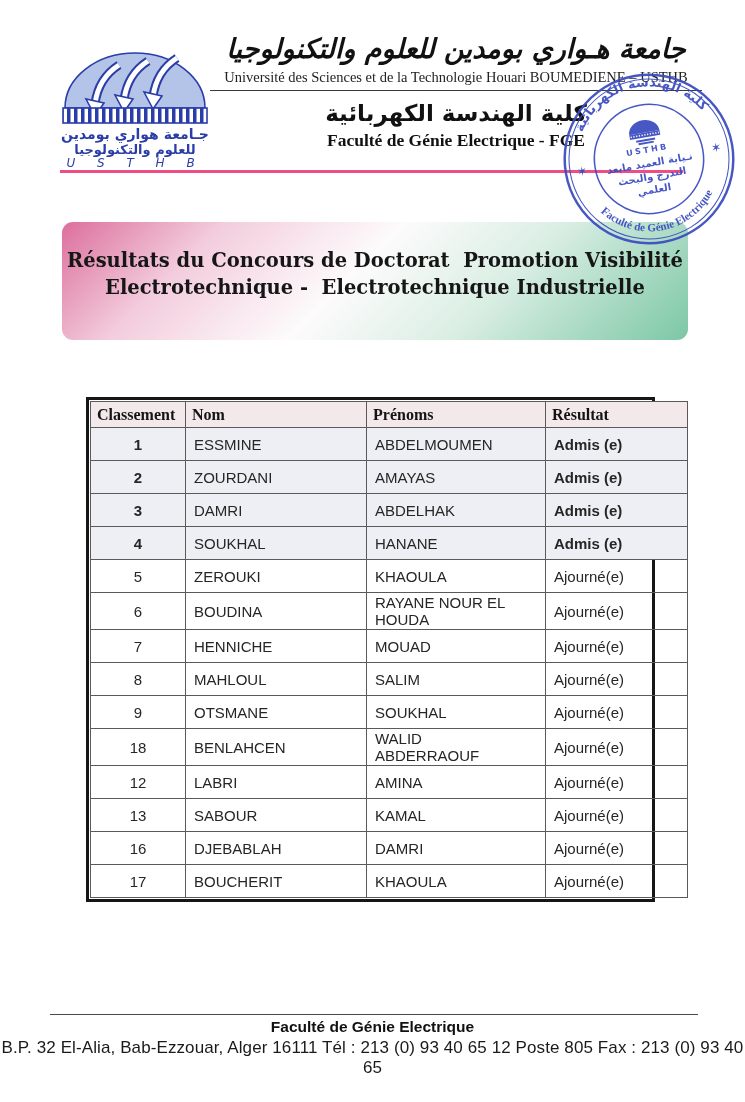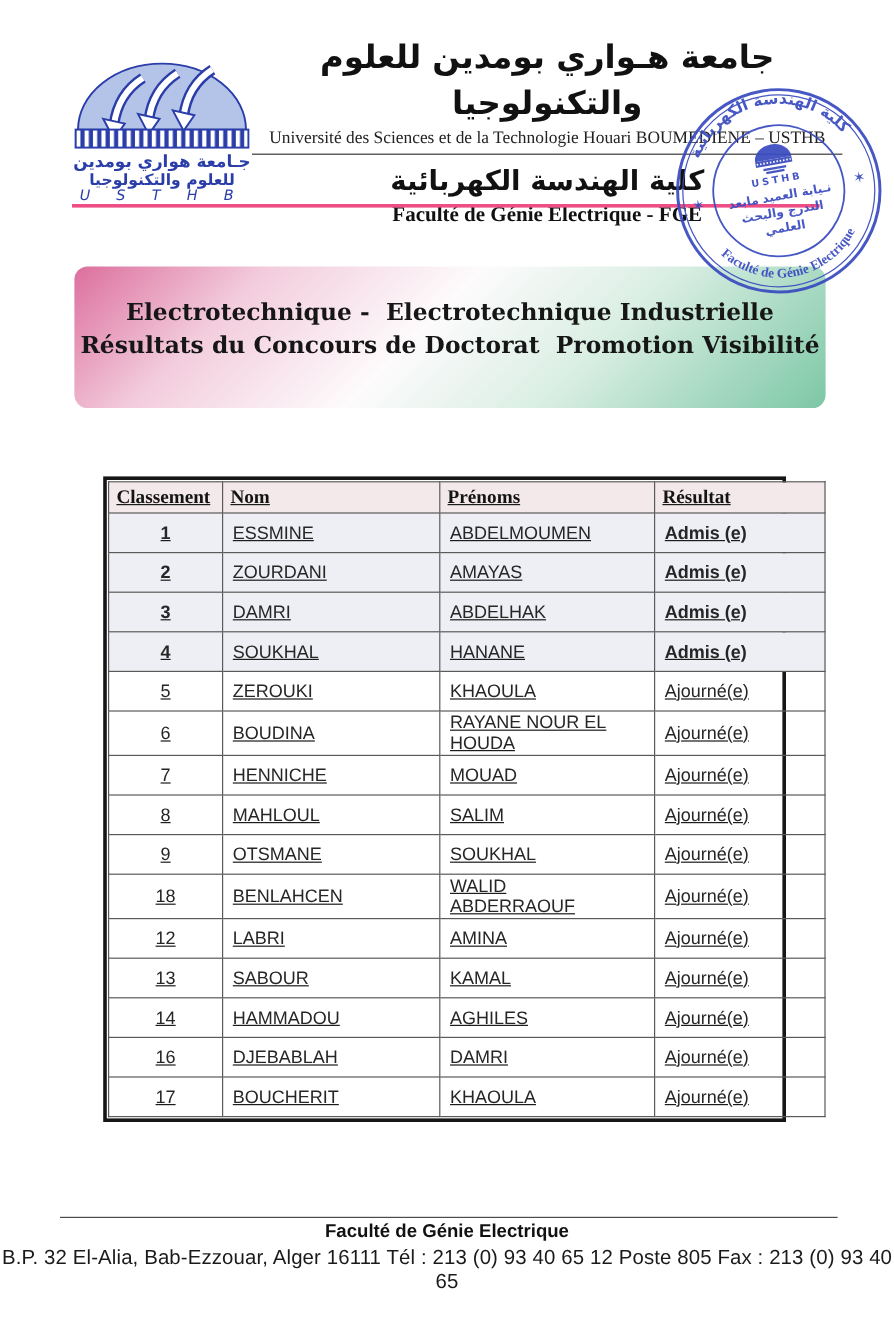--- a/index.html
+++ b/index.html
@@ -3,41 +3,41 @@
 <meta charset="utf-8">
 <style>
   html,body{margin:0;padding:0;background:#9a9a9a;}
   .page{
     position:relative;width:745px;height:1102px;background:#fff;
     margin:0 auto;overflow:hidden;
     font-family:"Liberation Sans",sans-serif;color:#1c1c1c;
   }
   
   .hdr-center{position:absolute;left:210px;top:30px;width:492px;text-align:center;}
-  .uni-ar{font-family:"DejaVu Sans",sans-serif;font-weight:bold;font-size:27px;line-height:38px;color:#111;direction:rtl;}
+  .uni-ar{font-family:"DejaVu Sans",sans-serif;font-weight:bold;font-size:27px;line-height:38px;color:#111;direction:rtl;font-style:italic;}
   .uni-fr{font-family:"Liberation Serif",serif;font-size:14.5px;line-height:17px;color:#222;margin-top:1px;}
   .hdr-rule{height:0;border-top:1.6px solid #3a3a3a;margin-top:4px;}
   .fac-ar{font-family:"DejaVu Sans",sans-serif;font-weight:bold;font-size:23px;line-height:30px;color:#111;margin-top:7px;direction:rtl;}
   .fac-fr{font-family:"Liberation Serif",serif;font-weight:bold;font-size:17.5px;color:#111;margin-top:2px;}
   .logo-svg{position:absolute;left:55px;top:44px;}
   .stamp-svg{position:absolute;left:558px;top:68px;transform:rotate(-10deg);opacity:.93;z-index:5;}
   .pink-line{position:absolute;left:60px;top:170px;width:623px;height:3px;z-index:1;}
   
   .banner{
     position:absolute;left:62px;top:222px;width:626px;height:118px;border-radius:11px;
     display:flex;flex-direction:column;justify-content:center;align-items:center;
     text-align:center;padding-top:0;
   }
   .banner .t{
     font-family:"DejaVu Serif",serif;font-weight:bold;font-size:19.5px;line-height:27px;
     color:#161616;white-space:pre;
   }
   .banner-inner{margin-top:-14px;}
   
-  .table-wrap{position:absolute;left:86px;top:397px;width:561px;border:3px solid #161616;background:#fff;padding:1px;text-decoration:underline;}
+  .table-wrap{position:absolute;left:86px;top:397px;width:561px;border:3px solid #161616;background:#fff;padding:1px;}
   table.results{border-collapse:collapse;width:100%;table-layout:fixed;}
   table.results th,table.results td{border:1px solid #5a5a5a;vertical-align:middle;}
   table.results th{
     background:#f3e8ea;font-family:"Liberation Serif",serif;font-weight:bold;font-size:16px;
     height:23px;text-align:left;padding:1px 6px;color:#141414;
   }
   th.col-classement{width:82px;}
   th.col-nom{width:168px;}
   th.col-prenoms{width:166px;}
   th.col-resultat{width:129px;text-align:center;}
@@ -130,22 +130,22 @@
       <rect x="-8" y="-18" width="16" height="2" fill="#3a4cc0"></rect>
     </g>
     <text x="0" y="-7" text-anchor="middle" font-family="DejaVu Sans, sans-serif" font-size="8.5" font-weight="bold" letter-spacing="2.5" fill="#3a4cc0">USTHB</text>
     <text x="0" y="8" text-anchor="middle" font-family="DejaVu Sans, sans-serif" font-size="10.5" font-weight="bold" fill="#3a4cc0" direction="rtl">نـيابة العميد مابعد</text>
     <text x="0" y="22" text-anchor="middle" font-family="DejaVu Sans, sans-serif" font-size="10.5" font-weight="bold" fill="#3a4cc0" direction="rtl">التدرج والبحث</text>
     <text x="0" y="36" text-anchor="middle" font-family="DejaVu Sans, sans-serif" font-size="10.5" font-weight="bold" fill="#3a4cc0" direction="rtl">العلمي</text>
   </svg>
 
   <div class="banner" style="background:linear-gradient(135deg,#dc6f9d 0%,#f3cddd 22%,#fdfbfc 46%,#d9eee3 68%,#7cc7a5 100%);">
     <div class="banner-inner">
+      <div class="t">Résultats du Concours de Doctorat  Promotion Visibilité</div>
       <div class="t">Electrotechnique -  Electrotechnique Industrielle</div>
-      <div class="t">Résultats du Concours de Doctorat  Promotion Visibilité</div>
     </div>
   </div>
 
   <div class="table-wrap">
     <table class="results">
       <thead>
         <tr>
           <th class="col-classement">Classement</th>
           <th class="col-nom">Nom</th>
           <th class="col-prenoms">Prénoms</th>
@@ -221,26 +221,20 @@
             <td class="col-prenoms">AMINA</td>
             <td class="col-resultat">Ajourné(e)</td>
           </tr>
           <tr>
             <td class="col-classement">13</td>
             <td class="col-nom">SABOUR</td>
             <td class="col-prenoms">KAMAL</td>
             <td class="col-resultat">Ajourné(e)</td>
           </tr>
           <tr>
-            <td class="col-classement">14</td>
-            <td class="col-nom">HAMMADOU</td>
-            <td class="col-prenoms">AGHILES</td>
-            <td class="col-resultat">Ajourné(e)</td>
-          </tr>
-          <tr>
             <td class="col-classement">16</td>
             <td class="col-nom">DJEBABLAH</td>
             <td class="col-prenoms">DAMRI</td>
             <td class="col-resultat">Ajourné(e)</td>
           </tr>
           <tr>
             <td class="col-classement">17</td>
             <td class="col-nom">BOUCHERIT</td>
             <td class="col-prenoms">KHAOULA</td>
             <td class="col-resultat">Ajourné(e)</td>

